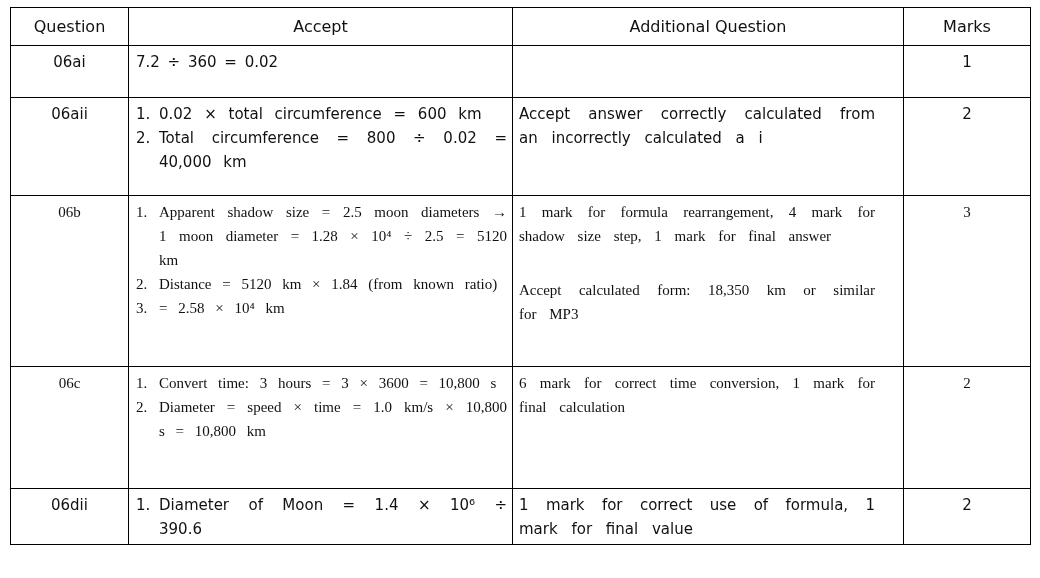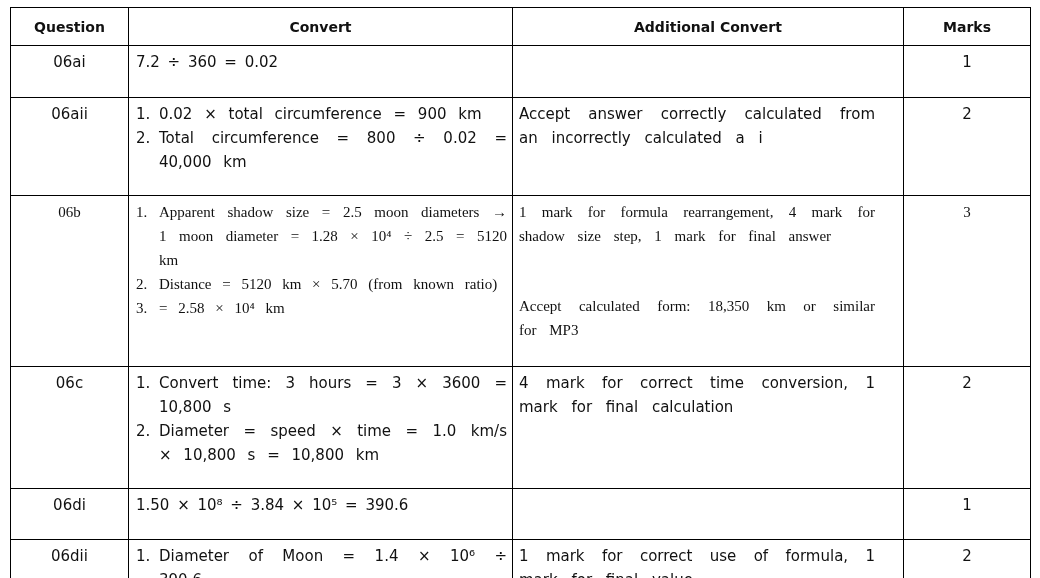--- a/index.html
+++ b/index.html
@@ -26,26 +26,26 @@
     table-layout: fixed;
     font-size: 15px;
     line-height: 24px;
   }
   table.ms th, table.ms td {
     border: 1.5px solid #000000;
     vertical-align: top;
     overflow: hidden;
   }
   table.ms th {
-    font-weight: bold;
+    font-weight: normal;
     text-align: center;
     height: 33px;
     vertical-align: middle;
     padding: 2px 4px;
-    font-size: 14px;
+    font-size: 16px;
   }
   td.col-q {
     text-align: center;
     padding: 4px 4px 3px 4px;
   }
   td.col-a {
     padding: 4px 5px 3px 7px;
   }
   td.col-g {
     padding: 4px 28px 3px 6px;
@@ -70,100 +70,92 @@
   .ans-plain {
     text-align: left;
     word-spacing: 3px;
   }
   .gpara {
     margin: 0;
     text-align: justify;
     word-spacing: 9px;
   }
   .gpara + .gpara {
-    margin-top: 46px;
+    margin-top: 30px;
   }
   
   tbody tr:nth-child(1) td { height: 44px; margin-left: 24px; }
   tbody tr:nth-child(2) td { height: 90px; }
   tbody tr:nth-child(3) td { height: 163px; font-family: Liberation Serif, serif; }
-  tbody tr:nth-child(4) td { height: 114px; }
+  tbody tr:nth-child(4) td { height: 114px; font-family: Liberation Serif, serif; }
   tbody tr:nth-child(5) td { height: 43px; }
   tbody tr:nth-child(6) td { height: 90px; }
 </style>
 </head>
 <body>
 
 <div class="sheet">
   <table class="ms">
     <colgroup>
       <col style="width:118px">
       <col style="width:384px">
       <col style="width:391px">
       <col style="width:127px">
     </colgroup>
     <thead>
       <tr>
         <th>Question</th>
-        <th>Convert</th>
-        <th>Additional Convert</th>
+        <th>Accept</th>
+        <th>Additional Question</th>
         <th>Marks</th>
       </tr>
     </thead>
     <tbody>
         <tr>
     <td class="col-q">06ai</td>
     <td class="col-a">
             <div class="ans-plain">7.2 ÷ 360 = 0.02</div>
           </td>
     <td class="col-g"></td>
     <td class="col-m">1</td>
   </tr>
         <tr>
     <td class="col-q">06aii</td>
     <td class="col-a">
-            <div class="ans-item"><span class="item-num">1.</span><span>0.02 × total circumference = 900 km</span></div>
+            <div class="ans-item"><span class="item-num">1.</span><span>0.02 × total circumference = 600 km</span></div>
             <div class="ans-item"><span class="item-num">2.</span><span>Total circumference = 800 ÷ 0.02 = 40,000 km</span></div>
           </td>
     <td class="col-g">
             <p class="gpara">Accept answer correctly calculated from an incorrectly calculated a i</p>
           </td>
     <td class="col-m">2</td>
   </tr>
         <tr>
     <td class="col-q">06b</td>
     <td class="col-a">
             <div class="ans-item"><span class="item-num">1.</span><span>Apparent shadow size = 2.5 moon diameters → 1 moon diameter = 1.28 × 10⁴ ÷ 2.5 = 5120 km</span></div>
-            <div class="ans-item"><span class="item-num">2.</span><span>Distance = 5120 km × 5.70 (from known ratio)</span></div>
+            <div class="ans-item"><span class="item-num">2.</span><span>Distance = 5120 km × 1.84 (from known ratio)</span></div>
             <div class="ans-item"><span class="item-num">3.</span><span>= 2.58 × 10⁴ km</span></div>
           </td>
     <td class="col-g">
             <p class="gpara">1 mark for formula rearrangement, 4 mark for shadow size step, 1 mark for final answer</p>
             <p class="gpara">Accept calculated form: 18,350 km or similar for MP3</p>
           </td>
     <td class="col-m">3</td>
   </tr>
         <tr>
     <td class="col-q">06c</td>
     <td class="col-a">
             <div class="ans-item"><span class="item-num">1.</span><span>Convert time: 3 hours = 3 × 3600 = 10,800 s</span></div>
             <div class="ans-item"><span class="item-num">2.</span><span>Diameter = speed × time = 1.0 km/s × 10,800 s = 10,800 km</span></div>
           </td>
     <td class="col-g">
-            <p class="gpara">4 mark for correct time conversion, 1 mark for final calculation</p>
+            <p class="gpara">6 mark for correct time conversion, 1 mark for final calculation</p>
           </td>
     <td class="col-m">2</td>
-  </tr>
-        <tr>
-    <td class="col-q">06di</td>
-    <td class="col-a">
-            <div class="ans-plain">1.50 × 10⁸ ÷ 3.84 × 10⁵ = 390.6</div>
-          </td>
-    <td class="col-g"></td>
-    <td class="col-m">1</td>
   </tr>
         <tr>
     <td class="col-q">06dii</td>
     <td class="col-a">
             <div class="ans-item"><span class="item-num">1.</span><span>Diameter of Moon = 1.4 × 10⁶ ÷ 390.6</span></div>
           </td>
     <td class="col-g">
             <p class="gpara">1 mark for correct use of formula, 1 mark for final value</p>
           </td>
     <td class="col-m">2</td>

